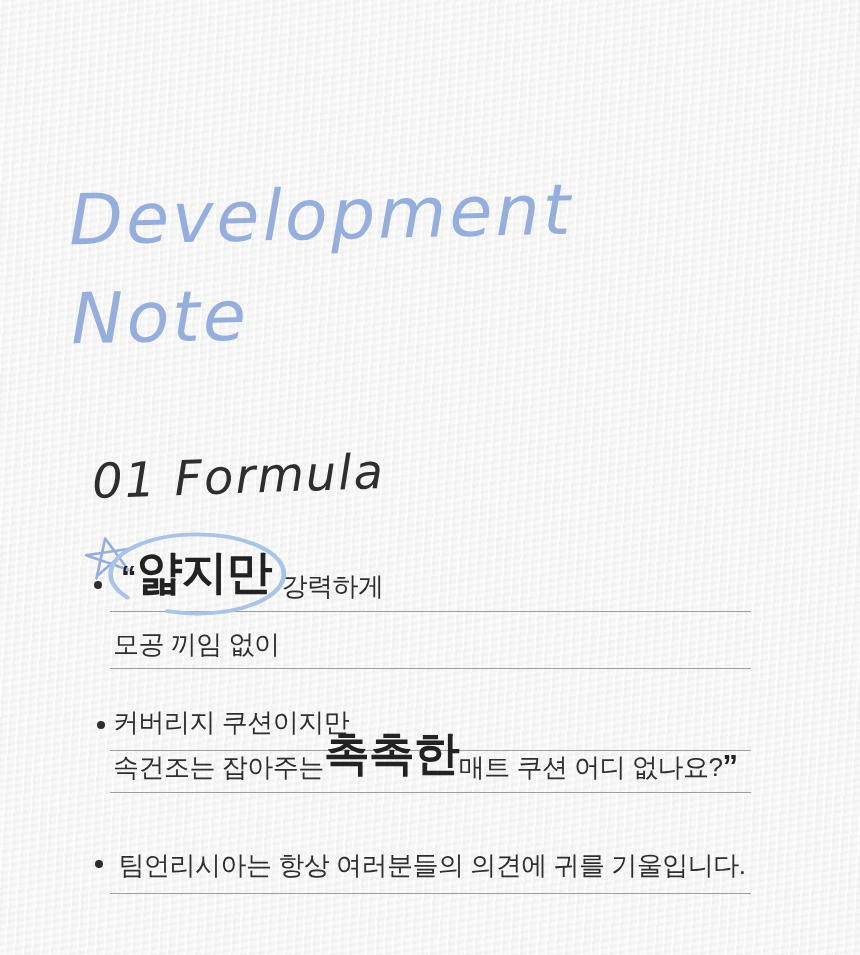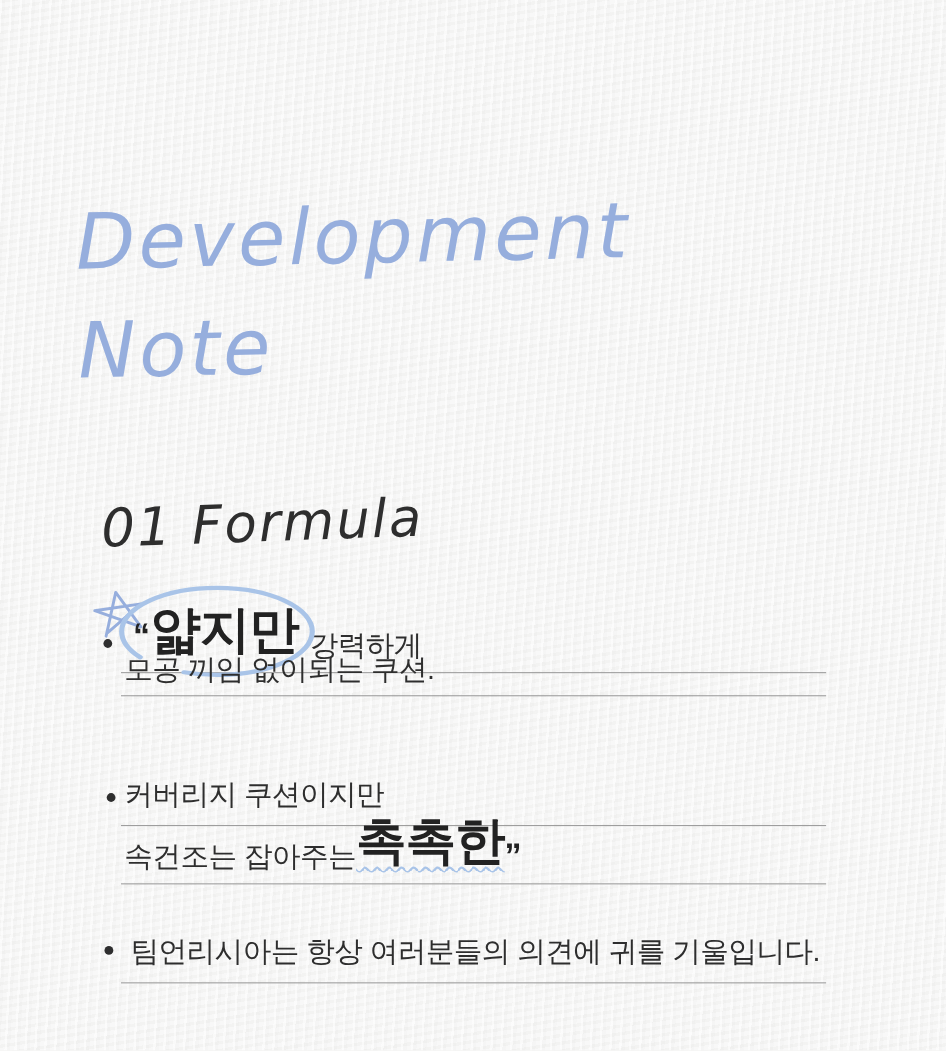--- a/index.html
+++ b/index.html
@@ -91,23 +91,23 @@
     position: absolute;
     left: 110px;
     width: 641px;
     border-bottom: 1px solid var(--rule-gray);
     display: flex;
     align-items: flex-end;
     white-space: nowrap;
     padding-left: 3px;
   }
   .nl-1 { top: 552px; height: 60px; padding-bottom: 7px; }
-  .nl-2 { top: 587px; height: 46px; padding-bottom: 6px; }
+  .nl-2 { top: 623px; height: 46px; padding-bottom: 6px; }
   .nl-3 { top: 706px; height: 45px; padding-bottom: 10px; }
-  .nl-4 { top: 752px; height: 52px; padding-bottom: 7px; }
+  .nl-4 { top: 752px; height: 41px; padding-bottom: 7px; }
   .nl-5 { top: 846px; height: 48px; padding-bottom: 10px; justify-content: center; }
 
   .t-reg  { font-size: 26px; color: var(--ink); letter-spacing: -0.5px; }
   .t-key  { font-size: 46px; font-weight: 700; color: #222; letter-spacing: -1px; }
   .t-quote { font-size: 31px; font-weight: 700; color: #222; }
 
   
   .circled {
     position: relative;
     display: inline-block;
@@ -125,21 +125,20 @@
     fill: none;
     stroke: var(--highlight-blue);
     stroke-width: 2.6;
     stroke-linecap: round;
   }
   .ring-open-right ellipse { stroke-dasharray: 90 10; stroke-dashoffset: -42; }
   .ring-open-top   ellipse { stroke-dasharray: 93 7;  stroke-dashoffset: -68; }
 
   
   .scribbled {
-    text-decoration: underline;
     text-decoration-style: wavy;
     text-decoration-color: var(--highlight-blue);
     text-decoration-thickness: 2px;
     text-underline-offset: 7px;
   }
 </style>
 </head>
 <body>
 
 <div class="canvas">
@@ -164,30 +163,30 @@
   <div class="note-line nl-1">
     <span class="circled">
       <svg class="ring ring-open-right" viewBox="0 0 100 60" preserveAspectRatio="none">
         <ellipse cx="50" cy="30" rx="48" ry="27" pathLength="100"></ellipse>
       </svg><span class="t-quote">“</span><span class="t-key">얇지만</span></span>
       <span class="t-reg"> 강력하게</span>
   </div>
 
   <div class="note-line nl-2">
     <span class="t-reg">모공 끼임 없이 </span>
-      <span class="t-reg"> 되는 쿠션.</span>
   </div>
 
   <div class="note-line nl-3">
     <span class="t-reg">커버리지 쿠션이지만</span>
   </div>
 
   <div class="note-line nl-4">
     <span class="t-reg">속건조는 잡아주는 </span>
       <span class="t-key scribbled">촉촉한</span>
+      <span class="t-reg"> 매트 쿠션 어디 없나요?</span>
       <span class="t-quote">”</span>
   </div>
 
   <div class="note-line nl-5">
     <span class="t-reg">팀언리시아는 항상 여러분들의 의견에 귀를 기울입니다.</span>
   </div>
 
 </div>
 
 </body></html>

